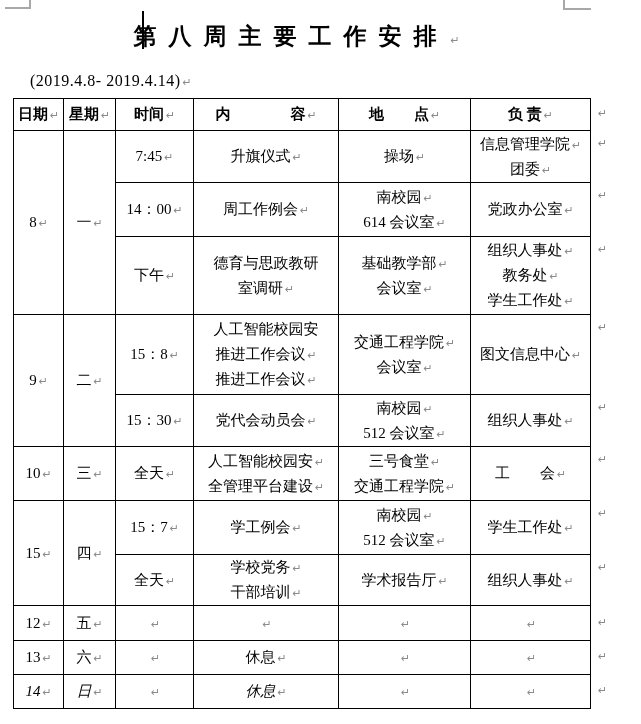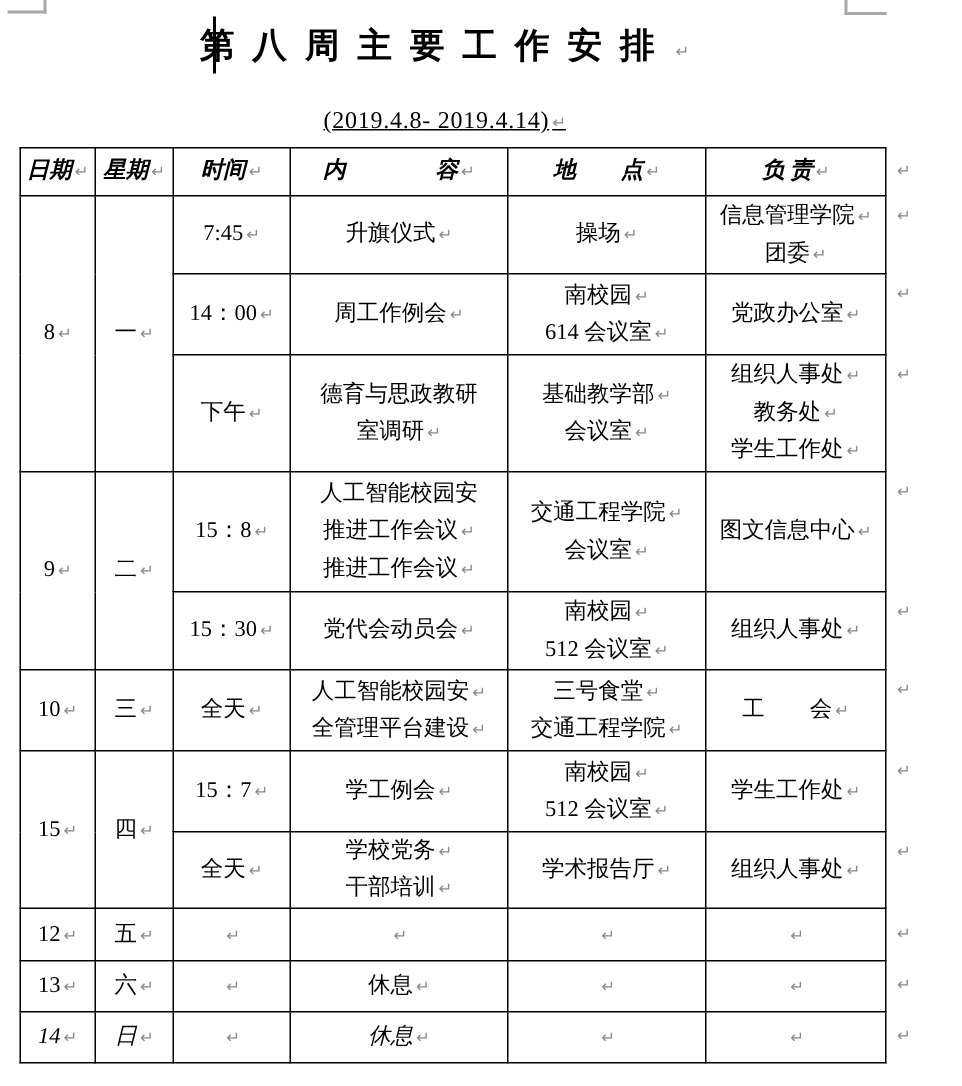--- a/index.html
+++ b/index.html
@@ -5,39 +5,39 @@
   html,body{margin:0;padding:0;}
   body{
     width:641px;height:724px;background:#ffffff;position:relative;overflow:hidden;
     font-family:"Liberation Serif","DejaVu Serif",serif;color:#000;
   }
   .crop{position:absolute;background:#a8a8a8;}
   .cursor{position:absolute;left:142px;top:11px;width:2px;height:38px;background:#000;}
   .title-line{
     position:absolute;left:30px;top:16px;width:533px;text-align:center;white-space:nowrap;
     font-family:"DejaVu Sans","Liberation Sans",sans-serif;font-weight:bold;
-    font-size:23px;line-height:30px;letter-spacing:12px;
+    font-size:23px;line-height:40px;letter-spacing:12px;
   }
   .subtitle-line{
-    position:absolute;left:30px;top:71px;width:533px;text-align:center;
-    font-size:16px;line-height:20px;letter-spacing:0.5px;text-decoration:underline;
+    position:absolute;left:30px;top:71px;width:533px;
+    font-size:16px;line-height:20px;letter-spacing:0.5px;
   }
   .pmark{
     color:#8a8a8a;font-size:11px;margin-left:2px;letter-spacing:0;font-weight:normal;
     font-family:"DejaVu Sans","Liberation Sans",sans-serif;
   }
   #work-table{
     position:absolute;left:13px;top:98px;width:577px;
     border-collapse:collapse;table-layout:fixed;
   }
   #work-table th,#work-table td{
     border:1px solid #000;padding:0;text-align:center;vertical-align:middle;
     font-size:15px;overflow:hidden;
   }
-  #work-table th{font-weight:bold;font-style:italic;}
+  #work-table th{font-weight:bold;}
   .line{line-height:25px;height:25px;white-space:nowrap;}
   .row-mark{
     position:absolute;color:#8a8a8a;font-size:11px;line-height:11px;
     font-family:"DejaVu Sans","Liberation Sans",sans-serif;
   }
 </style>
 </head>
 <body>
 
 <div>

